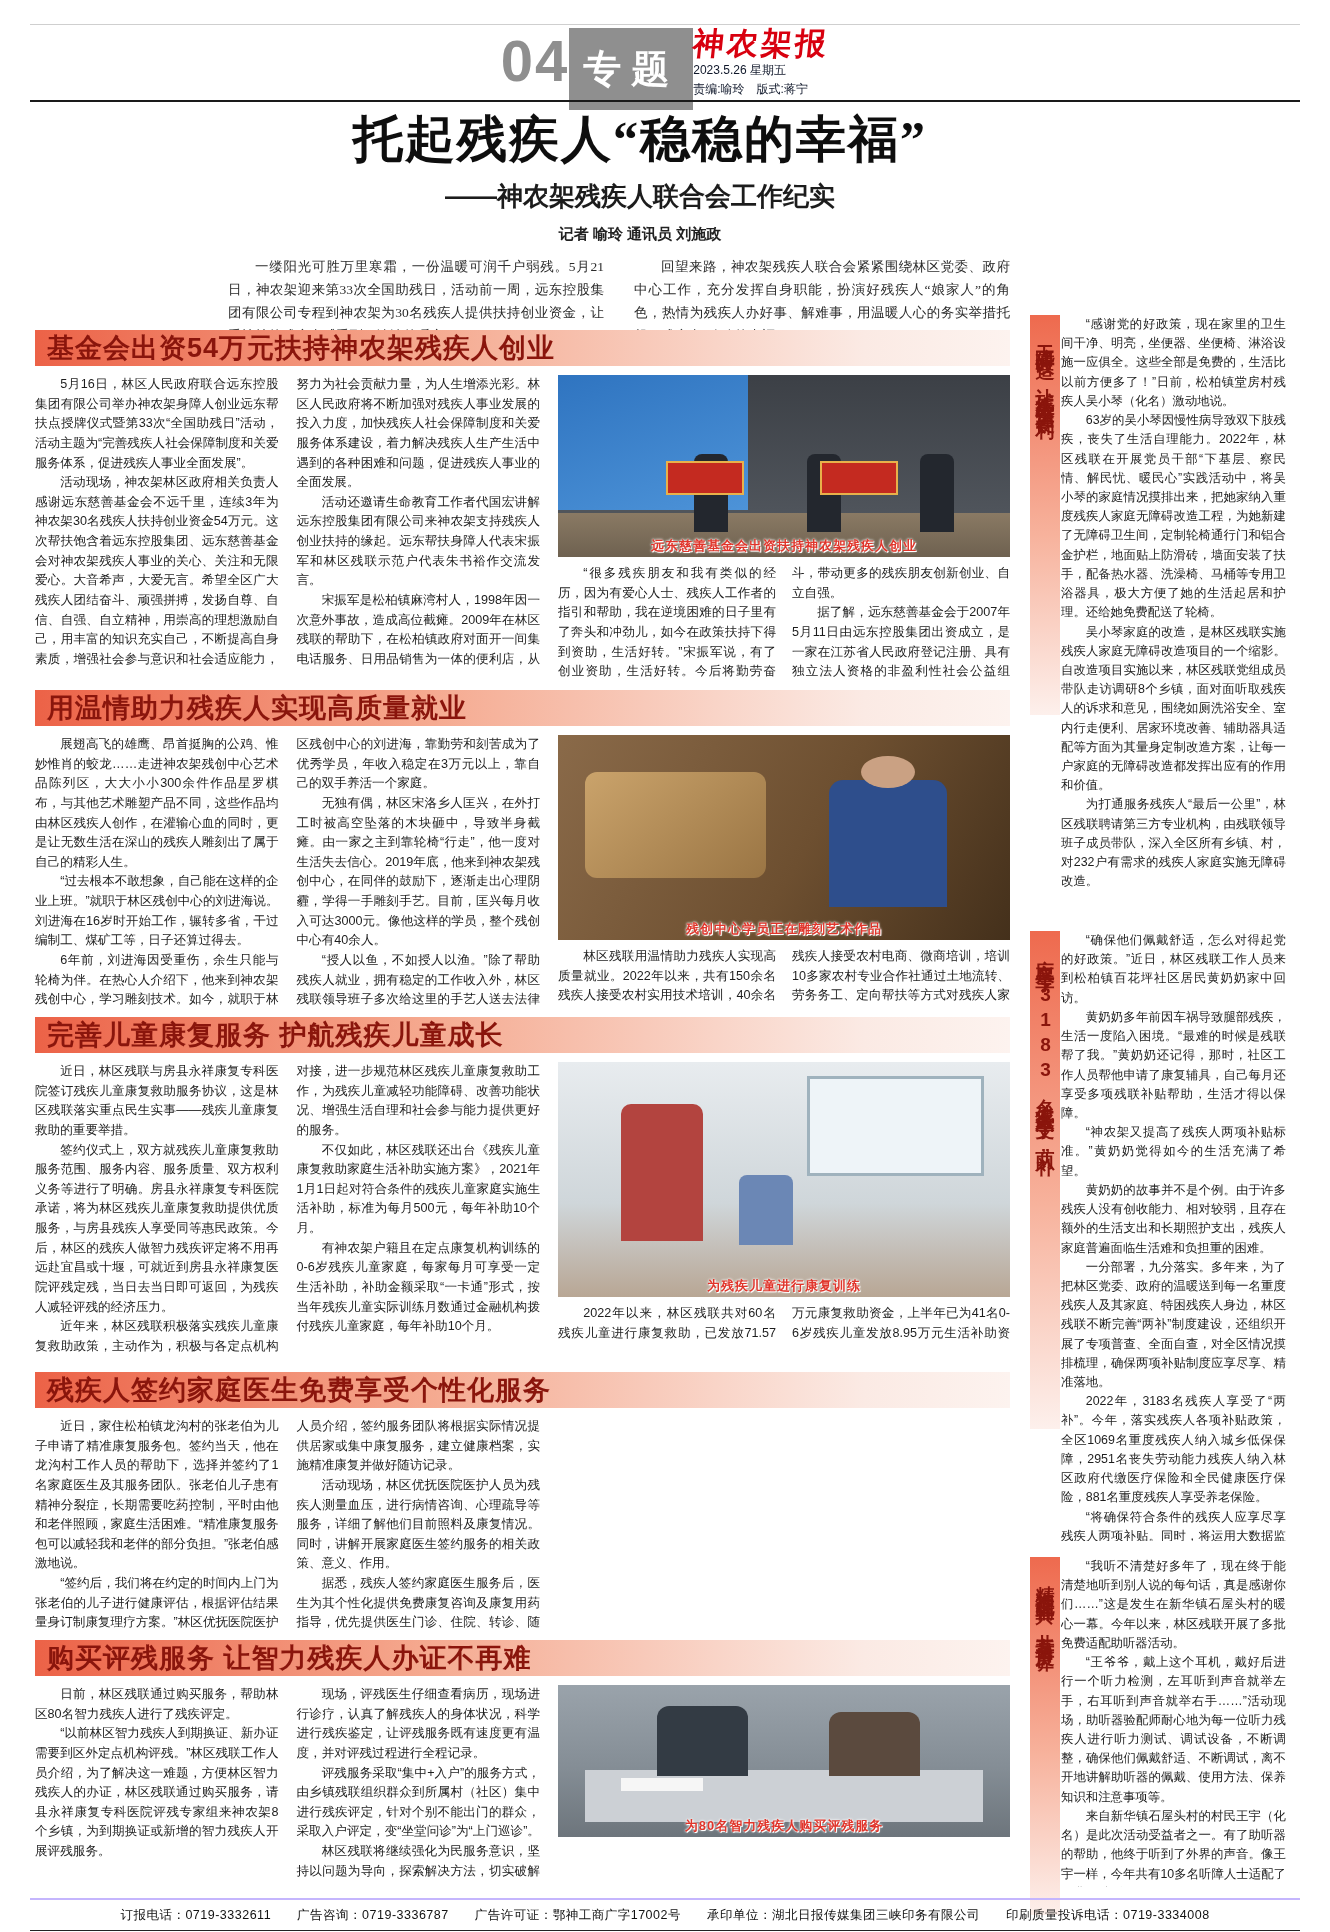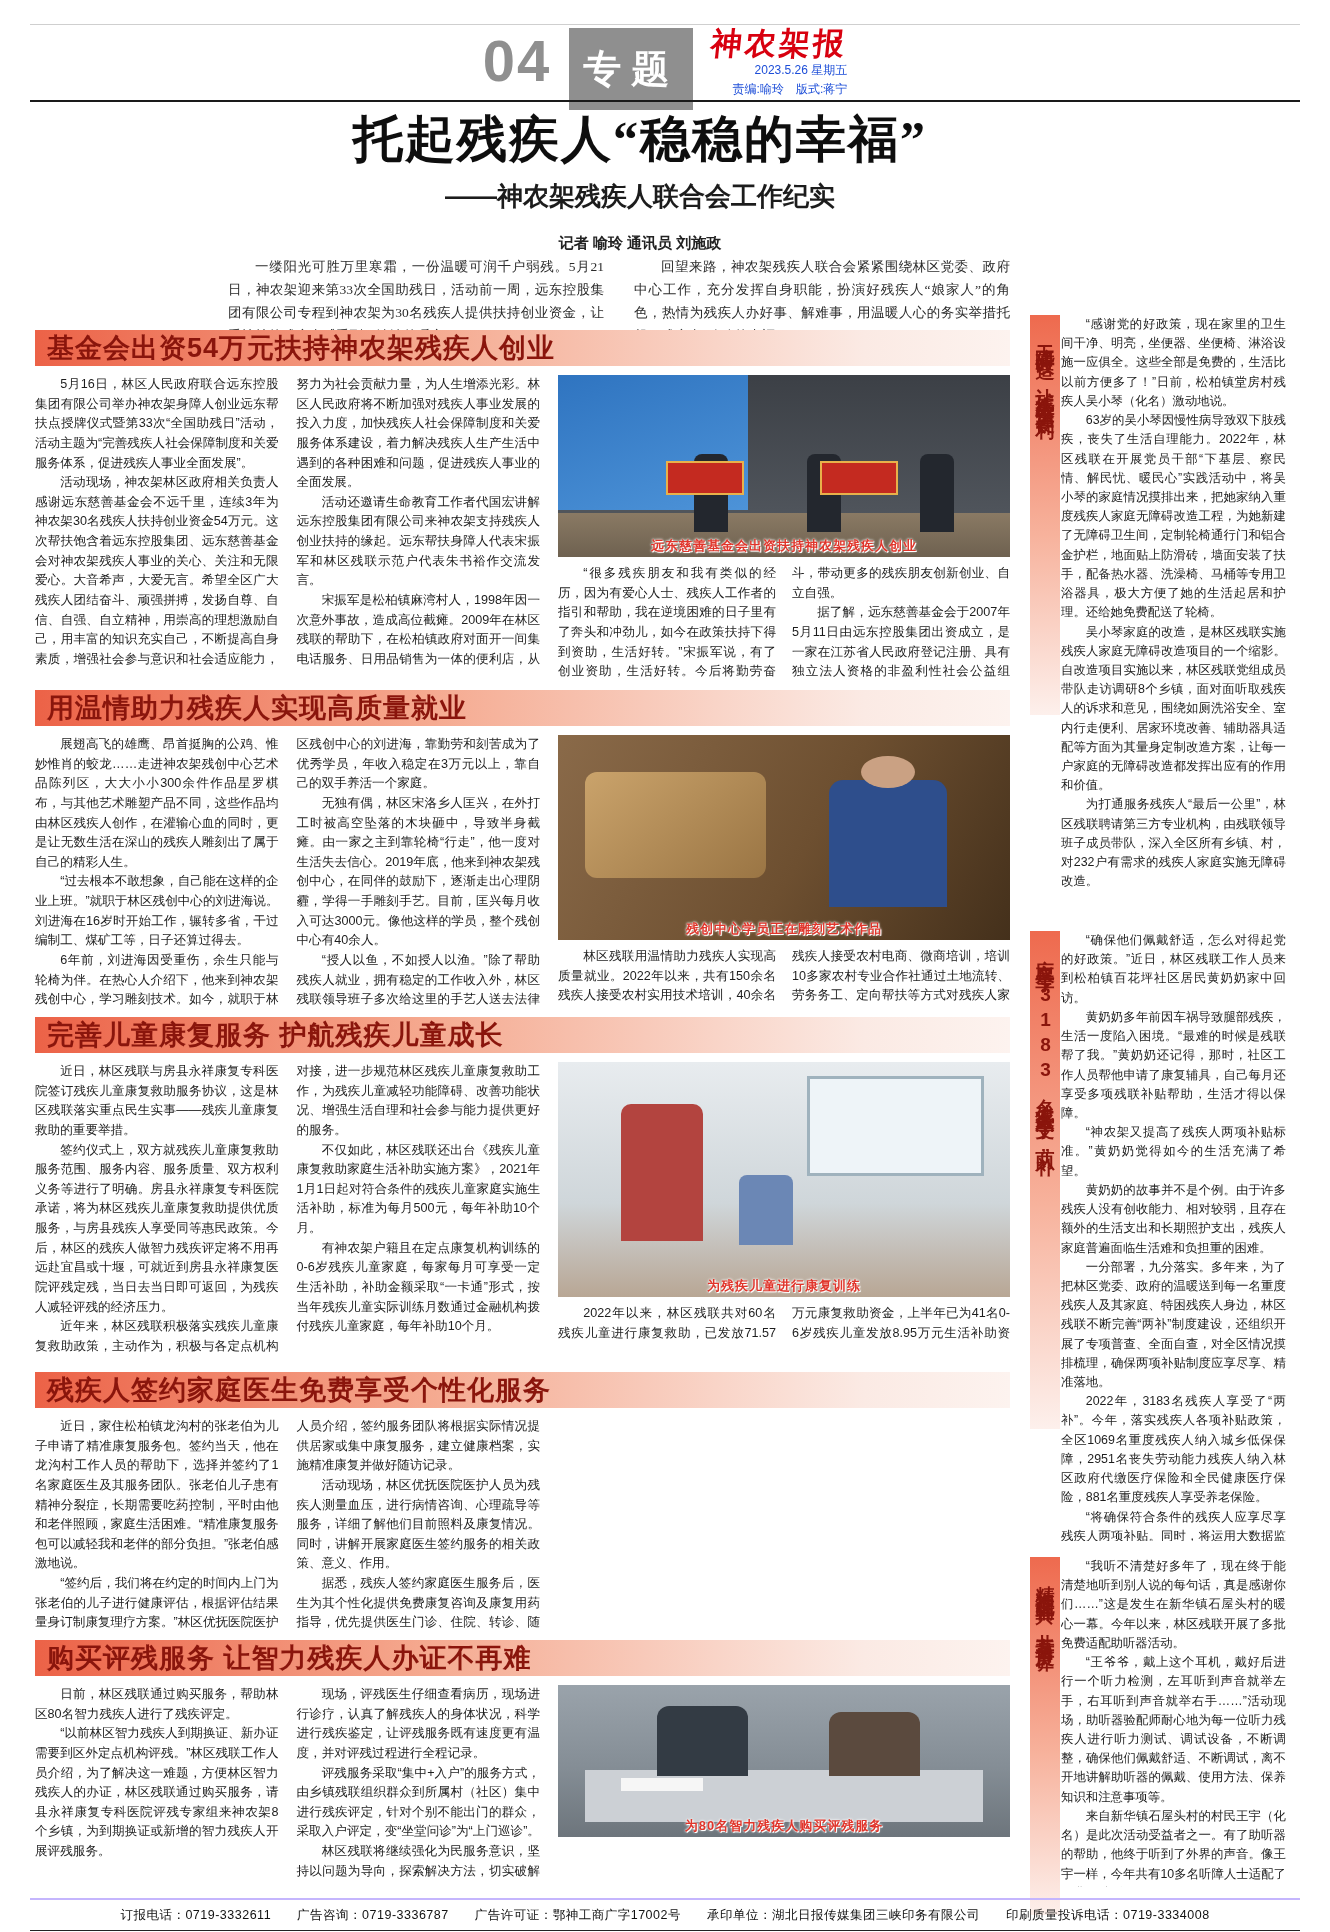--- a/index.html
+++ b/index.html
@@ -3,31 +3,31 @@
 <meta charset="utf-8">
 <style>
   html,body{margin:0;padding:0;}
   body{
     width:1330px;height:1932px;position:relative;background:#ffffff;
     font-family:"Liberation Sans","DejaVu Sans",sans-serif;color:#1d1d1d;overflow:hidden;
   }
   
   .rule-top{position:absolute;top:24px;left:30px;width:1270px;height:1px;background:#cfcfcf;}
   .rule-header{position:absolute;top:100px;left:30px;width:1270px;height:2px;background:#1a1a1a;}
-  .header-inner{position:absolute;top:28px;left:0;right:0;display:flex;justify-content:center;align-items:flex-start;gap:18px;text-align:right;}
+  .header-inner{position:absolute;top:28px;left:0;right:0;display:flex;justify-content:center;align-items:flex-start;}
   .pagenum{font-size:58px;line-height:1;color:#8f8f8f;font-weight:bold;margin-top:4px;letter-spacing:2px;}
   .badge{background:#8f8f8f;color:#fff;font-size:38px;font-weight:900;padding:22px 14px;letter-spacing:10px;line-height:1;}
   .mast-col{display:flex;flex-direction:column;gap:3px;}
   .masthead{font-family:"Liberation Serif","DejaVu Serif",serif;font-size:31px;font-weight:900;color:#d8000f;transform:skewX(-6deg);letter-spacing:3px;line-height:1;}
-  .mast-sub{font-size:12px;color:#1d4ed8;line-height:1.35;margin-left:15px;}
+  .mast-sub{font-size:12px;color:#0f172a;line-height:1.35;}
   
   .headline{position:absolute;top:112px;left:150px;width:980px;text-align:center;}
   .headline .title{font-family:"Liberation Serif","DejaVu Serif",serif;font-size:50px;font-weight:900;color:#0e0e0e;letter-spacing:2px;line-height:1.1;}
   .headline .subtitle{font-size:26px;font-weight:bold;color:#1c1c1c;margin-top:12px;}
-  .headline .byline{font-size:15px;font-weight:bold;color:#222;margin-top:20px;}
+  .headline .byline{font-size:15px;font-weight:bold;color:#222;margin-top:11px;}
   
   .intro{position:absolute;top:256px;left:228px;width:782px;display:flex;gap:30px;}
   .intro .icol{flex:1;font-family:"Liberation Serif","DejaVu Serif",serif;font-size:13.5px;line-height:1.7;color:#2b2b2b;text-align:justify;}
   .intro .icol p{margin:0;text-indent:2em;}
   
   .section{position:absolute;left:35px;width:975px;}
   .sec-head{height:36px;background:linear-gradient(90deg,#ec6247 0%,#f5a98f 40%,#fbeae4 85%,#fdf3ef 100%);display:flex;align-items:center;}
   .sec-title{font-size:27px;font-weight:900;color:#8a150c;padding-left:12px;letter-spacing:1px;white-space:nowrap;}
   .sec-body{position:relative;margin-top:9px;}
   .ltext{position:absolute;left:0;top:0;width:505px;column-count:2;column-gap:18px;overflow:hidden;text-align:justify;}

